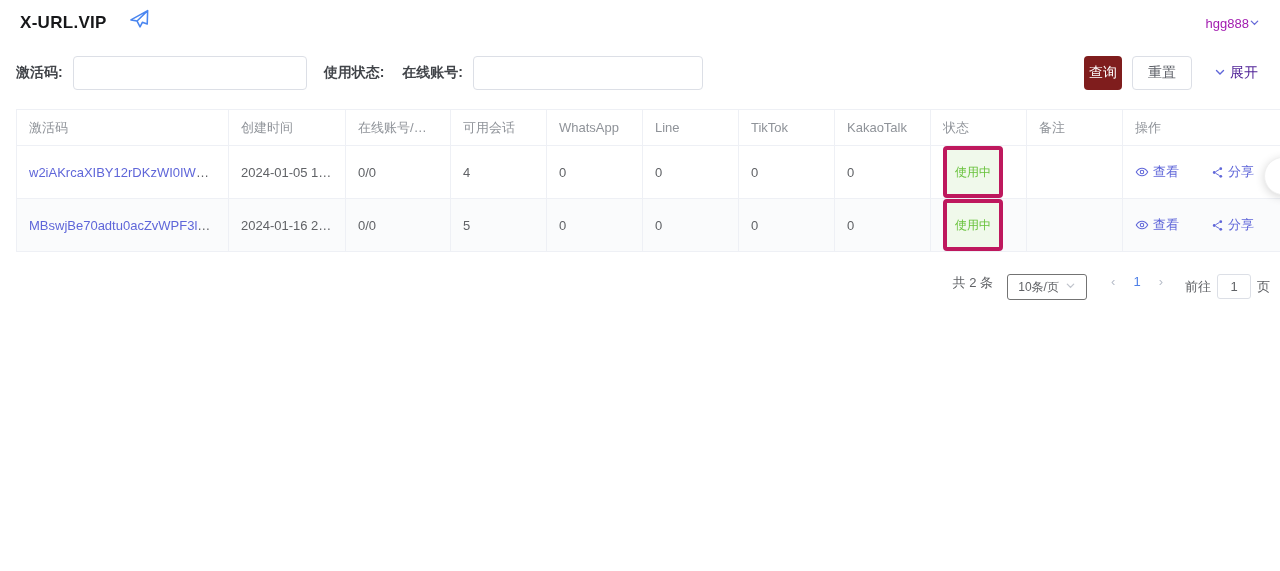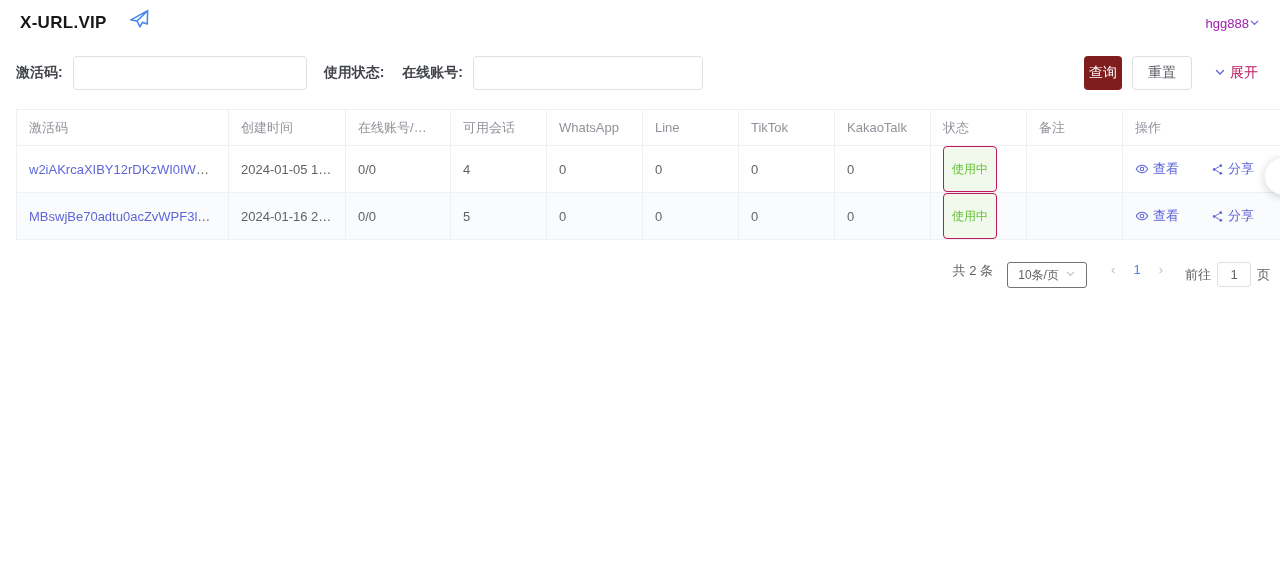--- a/index.html
+++ b/index.html
@@ -21,31 +21,31 @@
   .f-label { font-size:14px; color:#42454a; font-weight:600; white-space:nowrap; }
   .f-input { width:234px; height:34px; border:1px solid #dcdfe6; border-radius:4px; margin-left:10px; outline:none; padding:0 12px; font-size:14px; color:#606266; font-family:"Liberation Sans",sans-serif; }
   .f-select { width:232px; height:34px; border:1px solid #dcdfe6; border-radius:4px; margin-left:10px; display:flex; align-items:center; justify-content:space-between; padding:0 10px 0 12px; cursor:pointer; background:#fff; }
   .f-select .placeholder { color:#c0c4cc; font-size:14px; }
   .gap17 { width:17px; flex:none; }
   .gap18 { width:18px; flex:none; }
   .spacer { flex:1; }
   .btn { height:34px; border-radius:4px; font-size:14px; cursor:pointer; font-family:"Liberation Sans",sans-serif; }
   .btn-primary { background:#7f1d1d; color:#ffffff; border:none; padding:0 5px;font-family:Liberation Serif, serif; }
   .btn-plain { background:#ffffff; color:#5c5f66; border:1px solid #dcdfe6; padding:0 15px; margin-left:10px; }
-  .expand-link { display:flex; align-items:center; gap:4px; color:#be185d; font-size:14px; margin-left:22px; margin-right:6px; cursor:pointer; white-space:nowrap; }
+  .expand-link { display:flex; align-items:center; gap:4px; color:#4c1d95; font-size:14px; margin-left:22px; margin-right:6px; cursor:pointer; white-space:nowrap; }
 
   
   .table-wrap { margin:18px 2px 0 16px; }
   table { border-collapse:collapse; table-layout:fixed; width:1262px; }
   th, td { border:1px solid #eef0f5; padding:0 12px; overflow:hidden; white-space:nowrap; text-overflow:ellipsis; }
   th { height:36px; text-align:left; font-size:13px; font-weight:400; color:#8f9399; background:#ffffff; }
   td { height:47px; font-size:13px; color:#606266; background:transparent; }
   tbody tr.striped td { background:#fafbfc; }
   .code-link { color:#5f66d9; cursor:pointer; text-decoration:none; }
-  .tag-success { display:inline-block; padding:16px 8px; font-size:12px; line-height:1; color:#67c23a; background:#f0f9eb; border:1px solid #be185d; border-radius:4px; }
+  .tag-success { display:inline-block; padding:16px 8px; font-size:12px; line-height:1; color:#67c23a; background:#f0f9eb; border:4px solid #be185d; border-radius:4px; }
   .actions { display:flex; align-items:center; }
   .action-link { display:inline-flex; align-items:center; gap:4px; color:#5f66d9; font-size:13px; cursor:pointer; }
   .action-link + .action-link { margin-left:32px; }
 
   
   .pagination { display:flex; align-items:flex-start; justify-content:flex-end; margin:22px 10px 0 0; font-size:13px; color:#606266; }
   .pg-total { margin-right:14px; }
   .pg-size { width:80px; height:26px; border:1px solid #737373; border-radius:3px; display:flex; align-items:center; justify-content:center; gap:6px; font-size:12px; color:#606266; cursor:pointer; margin-right:14px; background:#fff; }
   .pg-arrow { color:#b7bdc9; font-size:13px; padding:0 10px; cursor:pointer; user-select:none; }
   .pg-page { color:#4f80e8; font-size:13px; padding:0 8px; cursor:pointer; }

